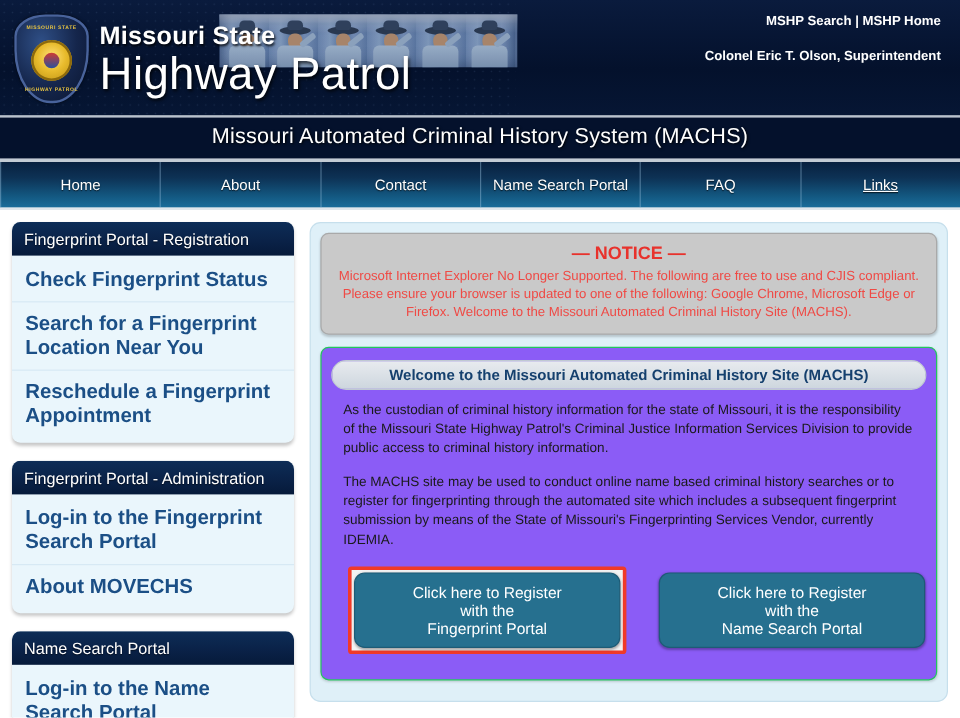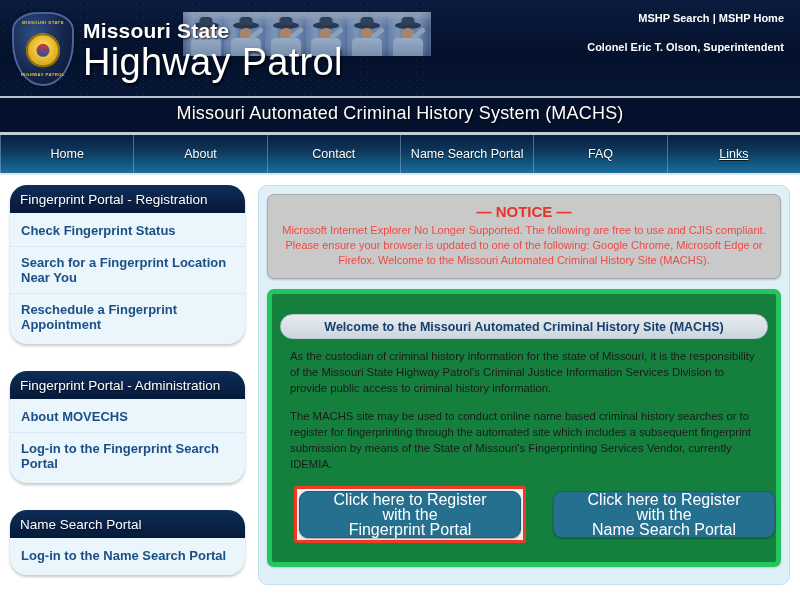--- a/index.html
+++ b/index.html
@@ -163,39 +163,39 @@
     padding-top: 10px;
   }
 
   
   .sidebar {
     position: absolute; left: 10px; top: 10px;
     width: 235px;
   }
   .panel {
     background: #eaf6fc;
-    border-radius: 17px;
-    margin-bottom: 27px;
+    border-radius: 7px;
+    margin-bottom: 15px;
     box-shadow: 0 2px 3px rgba(0,0,0,0.22);
     overflow: hidden;
   }
   .panel-head {
     height: 28px;
     background: linear-gradient(180deg, #0d2d57 0%, #0a2248 55%, #061a3a 100%);
     color: #ffffff;
     font-size: 13.5px;
     display: flex; align-items: center;
     padding-left: 10px;
     text-shadow: 0 1px 1px rgba(0,0,0,0.6);
   }
   .panel-body { padding: 2px 0 4px 0; }
   .panel-link {
     display: block;
     padding: 8px 10px 8px 11px;
-    font-size: 13px; font-weight: bold;
+    font-size: 17px; font-weight: bold;
     color: #1b4f86;
     text-decoration: none;
     border-bottom: 1px solid #d7e9f4;
     cursor: pointer;
   }
   .panel-link:last-child { border-bottom: none; }
 
   
   .content {
     position: absolute; left: 258px; top: 10px;
@@ -215,24 +215,24 @@
   }
   .notice-title {
     font-size: 15px; font-weight: bold; color: #e8322c;
     margin-bottom: 3px;
   }
   .notice-text {
     font-size: 11px; color: #ef4a45; line-height: 15px;
   }
   .welcome-card {
     margin-top: 10px;
-    background: #15803d;
-    border: 5px solid #22c55e;
+    background: #8b5cf6;
+    border: 1px solid #22c55e;
     border-radius: 7px;
-    padding: 20px 8px 10px 8px;
+    padding: 10px 8px 10px 8px;
     box-shadow: 0 1px 2px rgba(0,0,0,0.15);
     height: 278px;
   }
   .welcome-head {
     height: 25px;
     background: linear-gradient(180deg, #e8ebef 0%, #cdd6de 100%);
     border: 1px solid #c0c9d2;
     border-radius: 13px;
     display: flex; align-items: center; justify-content: center;
     font-size: 12.5px; font-weight: bold; color: #15406e;
@@ -246,26 +246,26 @@
     display: flex; gap: 22px;
     padding: 2px 4px 0 4px;
   }
   .cta-outline {
     border: 3px solid #f03a28;
     border-radius: 3px;
     padding: 2px;
     background: #f3f3f3;
   }
   .cta-btn {
-    width: 222px; height: 47px;
+    width: 222px; height: 63px;
     background: #26708f;
     border: 1px solid #1d5b76;
     border-radius: 9px;
     color: #ffffff;
-    font-size: 16px;
+    font-size: 13px;
     line-height: 15px;
     display: flex; flex-direction: column;
     align-items: center; justify-content: center;
     text-align: center;
     cursor: pointer;
     box-shadow: 0 1px 2px rgba(0,0,0,0.3);
   }
   .cta-wrap-plain { padding: 5px; }
 </style>
 </head>
@@ -353,22 +353,22 @@
       <div class="panel-body">
         <a class="panel-link" href="#">Check Fingerprint Status</a>
         <a class="panel-link" href="#">Search for a Fingerprint Location Near You</a>
         <a class="panel-link" href="#">Reschedule a Fingerprint Appointment</a>
       </div>
     </div>
 
     <div class="panel">
       <div class="panel-head">Fingerprint Portal - Administration</div>
       <div class="panel-body">
+        <a class="panel-link" href="#">Log-in to the Fingerprint Search Portal</a>
         <a class="panel-link" href="#">About MOVECHS</a>
-        <a class="panel-link" href="#">Log-in to the Fingerprint Search Portal</a>
       </div>
     </div>
 
     <div class="panel">
       <div class="panel-head">Name Search Portal</div>
       <div class="panel-body">
         <a class="panel-link" href="#">Log-in to the Name Search Portal</a>
       </div>
     </div>
 

